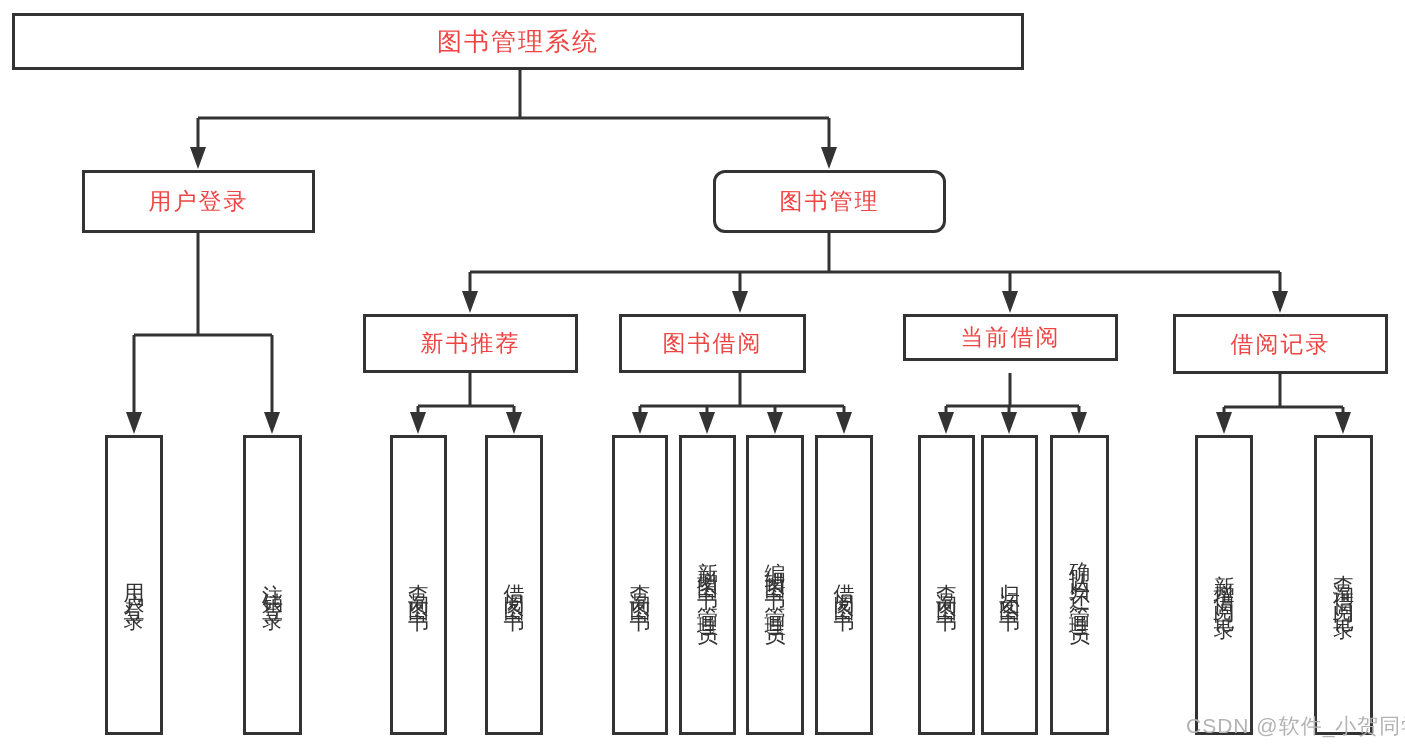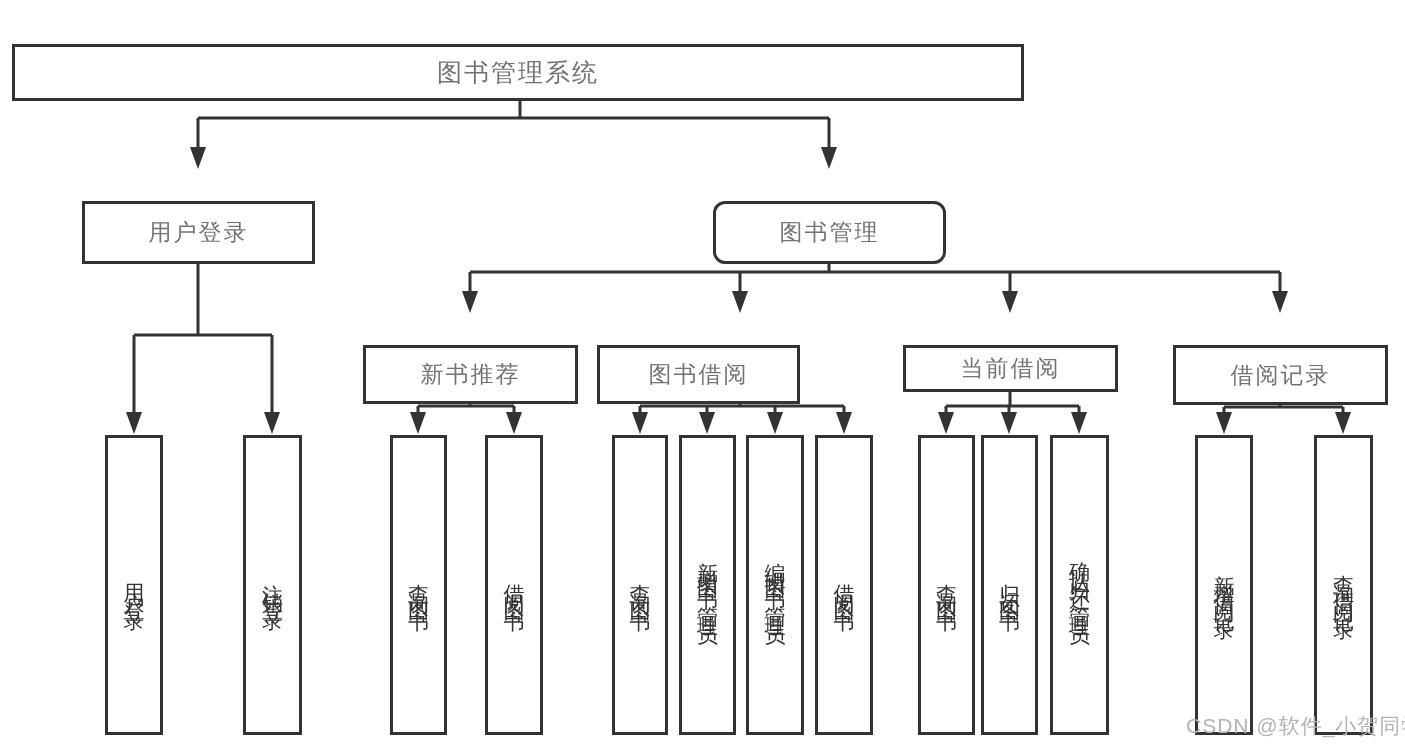--- a/index.html
+++ b/index.html
@@ -21,25 +21,24 @@
     width: 1405px; height: 747px;
   }
   .node {
     position: absolute;
     box-sizing: border-box;
     border: 3px solid #333333;
     background: #ffffff;
     display: flex;
     align-items: center;
     justify-content: center;
-    color: #737373;
+    color: #ef4444;
     font-size: 23px;
     letter-spacing: 2px;
     white-space: nowrap;
-    margin-top: 31px;
   }
   .node.root {
     font-size: 25px;
   }
   .leaf {
     position: absolute;
     top: 435px;
     height: 300px;
     box-sizing: border-box;
     border: 3px solid #333333;
@@ -94,21 +93,21 @@
     <path d="M1280 373 V407 M1224 407 H1343 M1224 407 V413 M1343 407 V413" fill="none" stroke="#333333" stroke-width="3"></path>
     <path fill="#333333" stroke="none" d="M1216 412 H1232 L1224 434 Z M1335 412 H1351 L1343 434 Z"></path>
   </svg>
 
   <div class="node root" style="left:12px; top:13px; width:1012px; height:57px;">图书管理系统</div>
 
   <div class="node" style="left:82px; top:170px; width:233px; height:63px;">用户登录</div>
   <div class="node" style="left:713px; top:170px; width:233px; height:63px;border-radius:12px;">图书管理</div>
 
   <div class="node" style="left:363px; top:314px; width:215px; height:59px;">新书推荐</div>
-  <div class="node" style="left:597px; top:314px; width:203px; height:59px;">图书借阅</div>
+  <div class="node" style="left:619px; top:314px; width:187px; height:59px;">图书借阅</div>
   <div class="node" style="left:903px; top:314px; width:215px; height:47px;">当前借阅</div>
   <div class="node" style="left:1173px; top:314px; width:215px; height:60px;">借阅记录</div>
 
   <div class="leaf" style="left:105px; width:58px;">
     <span class="vtext">用户登录</span>
   </div>
   <div class="leaf" style="left:243px; width:59px;">
     <span class="vtext">注销登录</span>
   </div>
 

